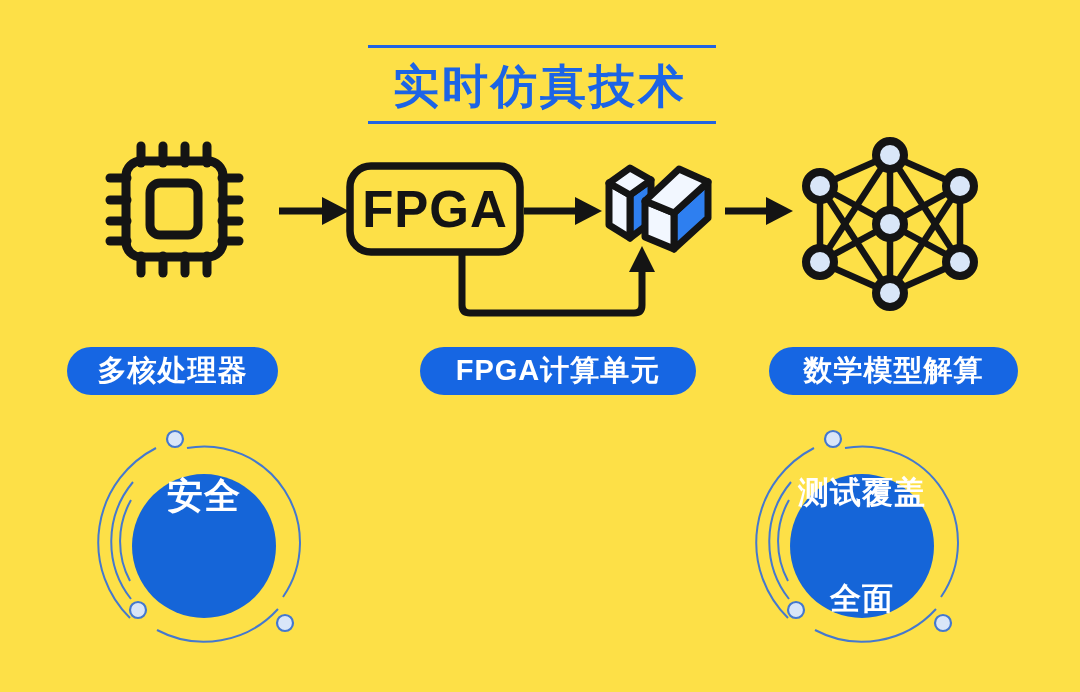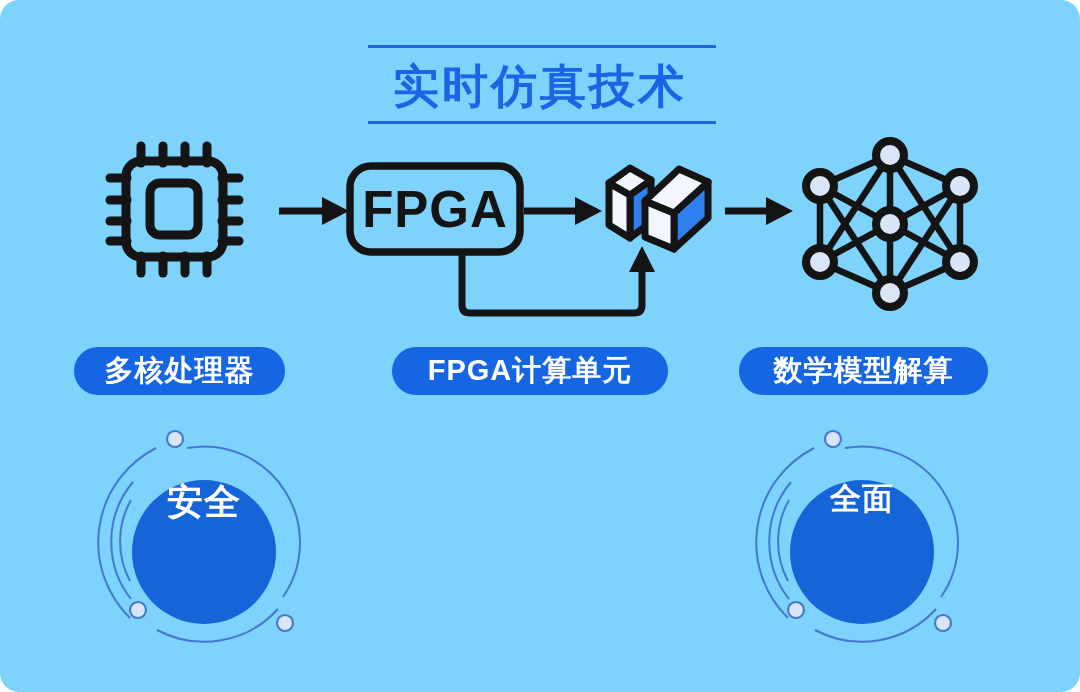--- a/index.html
+++ b/index.html
@@ -1,49 +1,48 @@
 <!DOCTYPE html>
 <html><head>
 <meta charset="utf-8">
 <style>
   html,body{margin:0;padding:0;}
   .canvas{
     position:relative;width:1080px;height:692px;overflow:hidden;
-    background:#7dd3fc;
+    background:#fde047;
     font-family:"Liberation Sans","DejaVu Sans",sans-serif;
-    border-radius:19px;
   }
   
   .rule{position:absolute;left:368px;width:348px;height:3px;background:#2263e0;}
   .rule-top{top:45px;}
   .rule-bottom{top:121px;}
   .page-title{
     position:absolute;left:290px;top:58px;width:500px;height:56px;
     text-align:center;font-size:46px;font-weight:bold;color:#1c64e6;
     letter-spacing:3px;line-height:56px;
   }
   
   .flow-svg{position:absolute;left:0;top:130px;}
   
   .pill{
     position:absolute;top:347px;height:48px;border-radius:24px;
     background:#1666e3;color:#ffffff;font-weight:bold;font-size:29px;
     display:flex;align-items:center;justify-content:center;letter-spacing:1px;
   }
-  .pill-1{left:74px;width:211px;}
-  .pill-2{left:392px;width:276px;}
-  .pill-3{left:739px;width:249px;}
+  .pill-1{left:67px;width:211px;}
+  .pill-2{left:420px;width:276px;}
+  .pill-3{left:769px;width:249px;}
   
   .badge{position:absolute;top:417px;width:250px;height:250px;}
   .badge-1{left:79px;}
   .badge-2{left:408px;}
   .badge-3{left:737px;}
   .badge svg{position:absolute;left:0;top:0;}
   .badge-circle{
-    position:absolute;left:53px;top:63px;width:144px;height:144px;
+    position:absolute;left:53px;top:57px;width:144px;height:144px;
     border-radius:50%;background:#1565d8;
     display:flex;flex-direction:column;align-items:center;justify-content:space-between;
     color:#ffffff;font-weight:bold;font-size:36px;line-height:1.22;
     text-align:center;letter-spacing:1px;
   }
   .badge-3 .badge-circle{font-size:31px;}
 </style>
 </head>
 <body>
 
@@ -184,17 +183,18 @@
         <path d="M52,83 A84,84 0 0 0 51,164"></path>
         <path d="M54,65 A93,93 0 0 0 52,182"></path>
       </g>
       <g fill="#d9e6f8" stroke="#4478cf" stroke-width="2.2">
         <circle cx="96" cy="22" r="8"></circle>
         <circle cx="59" cy="193" r="8"></circle>
         <circle cx="206" cy="206" r="8"></circle>
       </g>
     </svg>
     <div class="badge-circle">
+      <div>测试覆盖</div>
       <div>全面</div>
     </div>
   </div>
 
 </div>
 
 </body></html>

